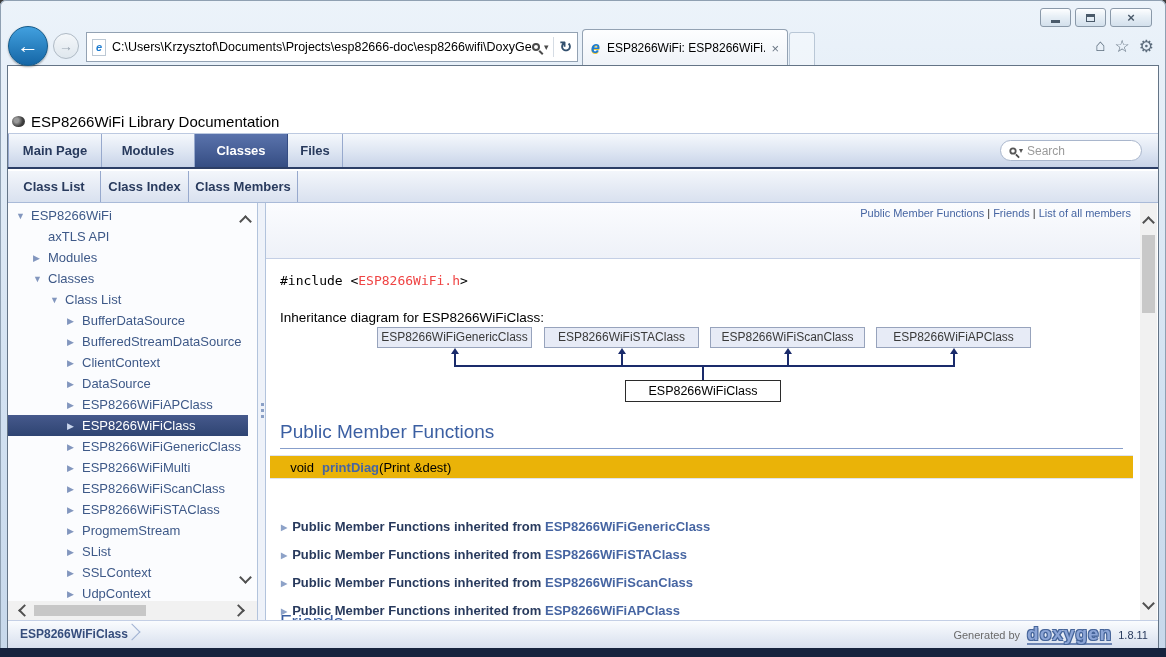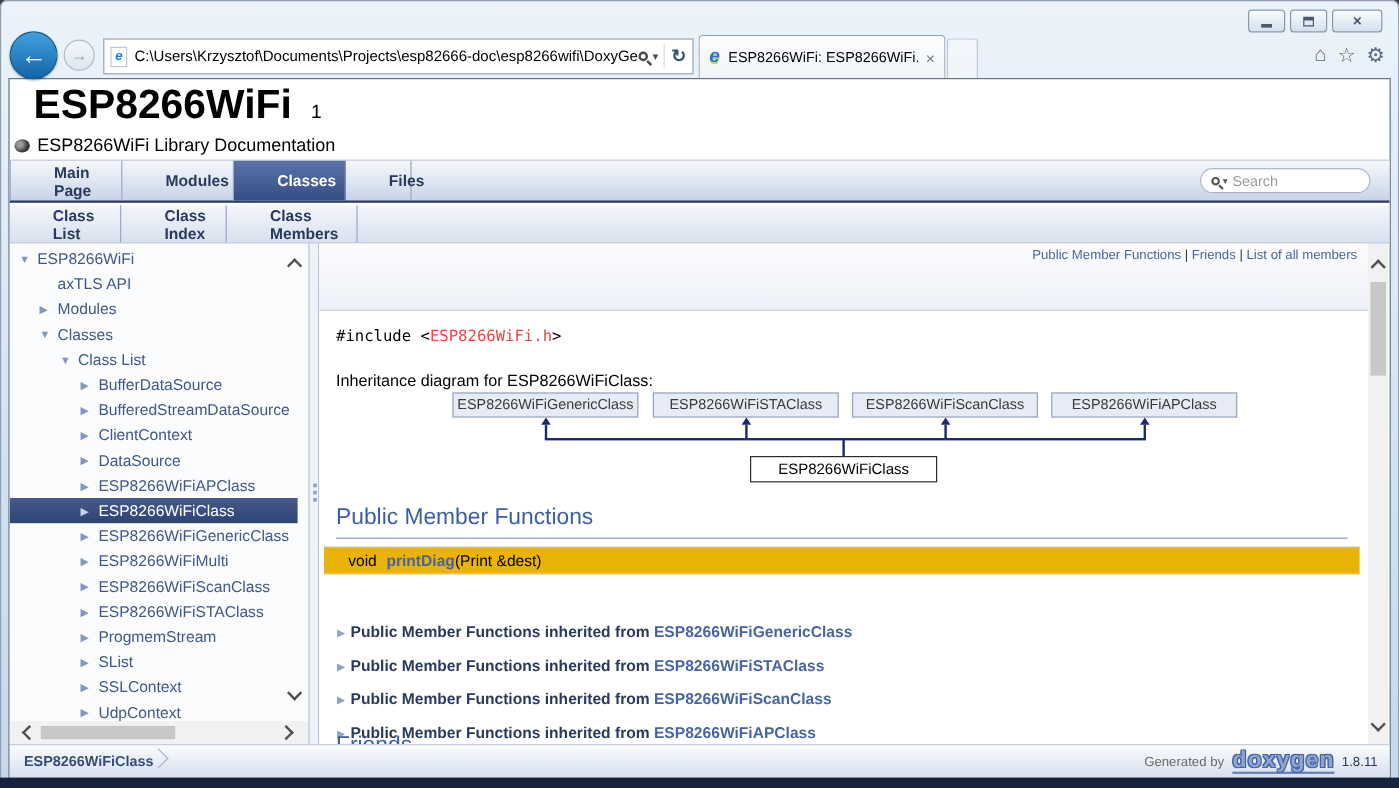--- a/index.html
+++ b/index.html
@@ -62,22 +62,22 @@
   .logo-dot { width:13px; height:11px; border-radius:50%; background:radial-gradient(circle at 35% 40%, #9a9a9a 0 20%, #3a3a3a 60%); margin-right:6px; }
   .doc-sub span.txt { font-size:15px; color:#000; }
 
   
   .trow1 { position:absolute; left:0; right:0; top:67px; height:36px;
            background:linear-gradient(#F5F8FC,#DDE5F2 55%,#C8D3E8);
            border-top:1px solid #BCC9E0; border-bottom:2px solid #2C3E66; display:flex; }
   .trow2 { position:absolute; left:0; right:0; top:105px; height:32px;
            background:linear-gradient(#F3F6FB,#D9E1EF);
            border-bottom:1px solid #A9BAD8; display:flex; }
-  .dtab { height:100%; display:flex; align-items:center; justify-content:flex-start;
-          font-size:13px; font-weight:bold; color:#283A5D; border-right:1px solid #97A9CD;padding-left:36px; }
+  .dtab { height:100%; display:flex; align-items:center; justify-content:center;
+          font-size:13px; font-weight:bold; color:#283A5D; border-right:1px solid #97A9CD; }
   .trow1 .dtab:first-child { border-left:1px solid #97A9CD; }
   .dtab.active { background:linear-gradient(#5A73AC,#354D83); color:#fff; border-right-color:#354D83; }
   .w94{width:94px}.w93{width:93px}.w66{width:55px}.w88{width:88px}.w109{width:109px}
 
   .searchbox { position:absolute; right:16px; top:74px; width:142px; height:21px; background:#fff;
                border:1px solid #A9B6CC; border-radius:11px; display:flex; align-items:center; padding:0 8px; }
   .searchbox .mag { border-color:#555; transform:scale(.9); }
   .searchbox .caret { font-size:8px; color:#555; margin:0 4px 0 2px; }
   .searchbox input { border:none; outline:none; width:90px; font-size:12px; color:#0f766e;
                      font-family:"Liberation Sans",sans-serif; background:transparent; }
@@ -214,23 +214,20 @@
 
     <div class="chrome-icons">
       <span>⌂</span>
       <span>☆</span>
       <span>⚙</span>
     </div>
   </div>
 
   <div class="page">
 
-    <div class="doc-title">
-      <span>ESP8266WiFi</span><span class="doc-ver">1</span>
-    </div>
     <div class="doc-sub">
       <span class="logo-dot"></span>
       <span class="txt">ESP8266WiFi Library Documentation</span>
     </div>
 
     <div class="trow1">
       <div class="dtab w94">
           <span>Main Page</span>
         </div>
       <div class="dtab w93">

